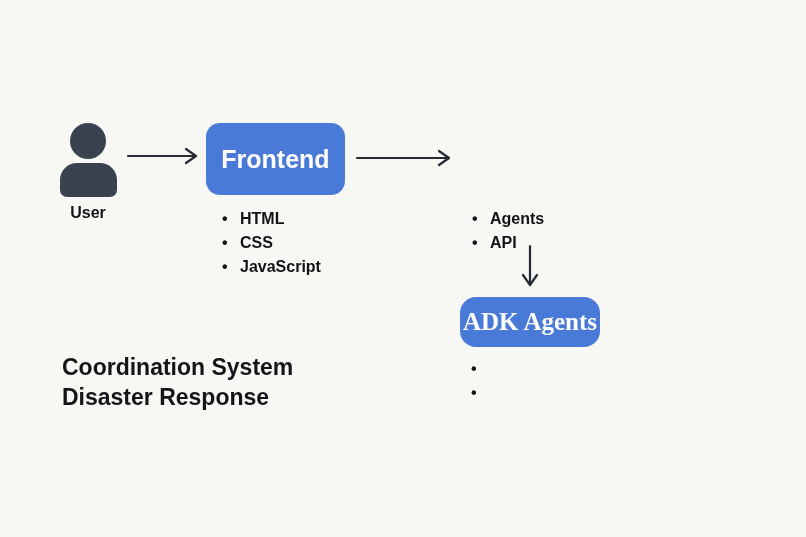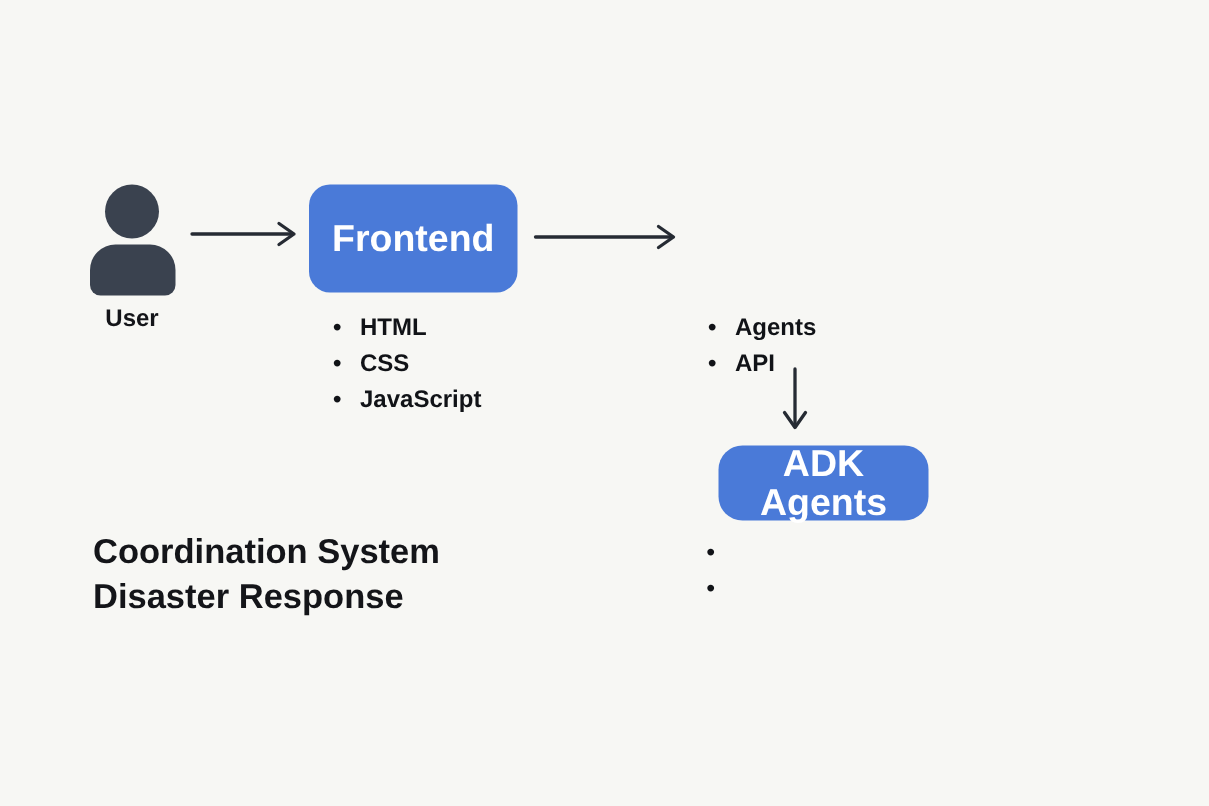--- a/index.html
+++ b/index.html
@@ -61,21 +61,21 @@
     font-size: 25px;
     line-height: 26px;
     display: flex;
     flex-direction: column;
     align-items: center;
     justify-content: center;
     text-align: center;
   }
   .node-frontend { left: 206px; top: 123px; width: 139px; height: 72px; }
   .node-backend  { left: 460px; top: 122px; width: 139px; height: 72px; }
-  .node-adk      { left: 479px; top: 297px; width: 140px; height: 50px; border-radius: 16px; }
+  .node-adk      { left: 460px; top: 297px; width: 140px; height: 50px; border-radius: 16px; font-family: Liberation Serif, serif; }
   
   .bullets {
     position: absolute;
     list-style: none;
     margin: 0;
     padding: 0;
     font-size: 16px;
     font-weight: 600;
     color: #111317;
   }

